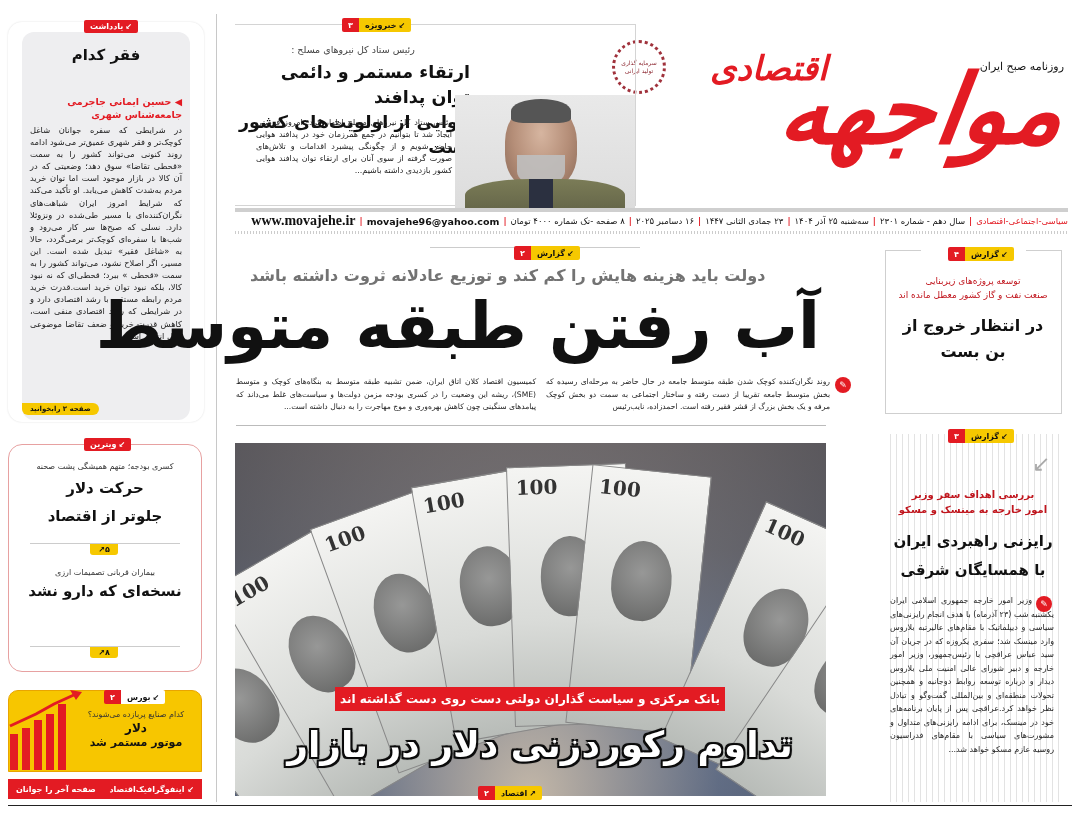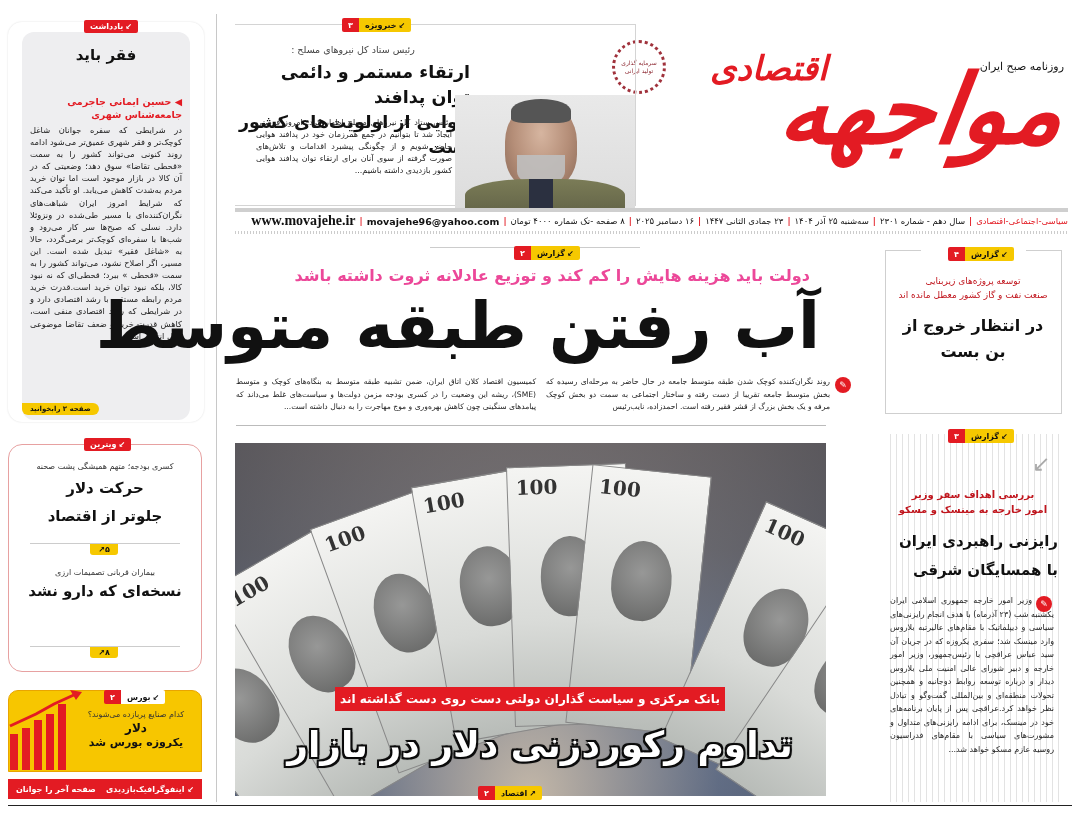--- a/index.html
+++ b/index.html
@@ -87,21 +87,21 @@
 </div>
 <div class="abs" style="left:235px;top:231px;width:833px;height:3px;background:repeating-linear-gradient(90deg,#ccc 0 1px,#fff 1px 3px);"></div>
 
 <div class="note-card"></div>
 <div class="note-inner"></div>
 <div class="redtag" style="left:84px;top:20px;">
   <span>↙</span>
     <span>یادداشت</span>
 </div>
 <div class="abs bold" style="left:22px;top:44px;width:168px;text-align:center;font-size:15px;line-height:22px;">
-  <div>فقر باید</div>
+  <div>فقر کدام</div>
 </div>
 <div class="abs bold" style="left:30px;top:95px;width:152px;text-align:right;font-size:9.5px;line-height:13px;color:#e31b23;">
   <div><span>◀ </span><span>حسین ایمانی جاجرمی</span></div>
   <div>جامعه‌شناس شهری</div>
 </div>
 <div class="abs justify" style="left:30px;top:124px;width:152px;font-size:8.3px;line-height:12.1px;color:#222;">در شرایطی که سفره جوانان شاغل کوچک‌تر و فقر شهری عمیق‌تر می‌شود ادامه روند کنونی می‌تواند کشور را به سمت «قحطی تقاضا» سوق دهد؛ وضعیتی که در آن کالا در بازار موجود است اما توان خرید مردم به‌شدت کاهش می‌یابد. او تأکید می‌کند که شرایط امروز ایران شباهت‌های نگران‌کننده‌ای با مسیر طی‌شده در ونزوئلا دارد. نسلی که صبح‌ها سر کار می‌رود و شب‌ها با سفره‌ای کوچک‌تر برمی‌گردد، حالا به «شاغل فقیر» تبدیل شده است. این مسیر، اگر اصلاح نشود، می‌تواند کشور را به سمت «قحطی » ببرد؛ قحطی‌ای که نه نبود کالا، بلکه نبود توان خرید است.قدرت خرید مردم رابطه مستقیم با رشد اقتصادی دارد و در شرایطی که رشد اقتصادی منفی است، کاهش قدرت خرید و ضعف تقاضا موضوعی قابل انتظار است...</div>
 <div class="abs" style="left:22px;top:403px;height:12px;padding:0 8px;background:#f6c800;font-size:7px;font-weight:bold;display:flex;align-items:center;border-radius:0 8px 8px 8px;">
   <span>صفحه ۲ رابخوانید</span>
 </div>
 
@@ -145,39 +145,39 @@
 <div class="tag" style="left:104px;top:690px;">
   <span class="lbl" style="background:#fff;">
       <span class="arrow">↙</span>
       <span>بورس</span>
     </span>
   <span class="num">۲</span>
 </div>
 <div class="abs" style="left:76px;top:710px;width:120px;text-align:center;">
   <div style="font-size:8px;color:#333;">کدام صنایع پربازده می‌شوند؟</div>
   <div class="bold" style="font-size:12px;line-height:15px;margin-top:2px;">دلار</div>
-  <div class="bold" style="font-size:11px;line-height:14px;">یکروزه بورس شد</div>
+  <div class="bold" style="font-size:11px;line-height:14px;">موتور مستمر شد</div>
 </div>
 <div class="infobar">
-  <span><span>↙ </span><span>اینفوگرافیک‌بازدیدی</span></span>
+  <span><span>↙ </span><span>اینفوگرافیک‌اقتصاد</span></span>
   <span>صفحه آخر را جوانان</span>
 </div>
 
 <div class="vline" style="left:216px;top:14px;height:788px;background:#c8c8c8;width:1px;"></div>
 <div class="hline" style="left:8px;top:805px;width:1064px;"></div>
 
 <div class="abs" style="left:430px;top:247px;width:210px;height:1px;background:#ccc;"></div>
 <div class="tag" style="left:514px;top:246px;">
   <span class="lbl">
       <span class="arrow">↙</span>
       <span>گزارش</span>
     </span>
   <span class="num">۲</span>
 </div>
-<div class="abs bold" style="left:250px;top:266px;width:560px;text-align:right;font-size:16px;color:#ec4899;white-space:nowrap;">دولت باید هزینه هایش را کم کند و توزیع عادلانه ثروت داشته باشد</div>
+<div class="abs bold" style="left:250px;top:266px;width:560px;text-align:left;font-size:16px;color:#737373;white-space:nowrap;">دولت باید هزینه هایش را کم کند و توزیع عادلانه ثروت داشته باشد</div>
 <div class="abs bold" style="left:240px;top:290px;width:580px;text-align:center;font-size:64px;line-height:72px;color:#111;letter-spacing:-1px;white-space:nowrap;">آب رفتن طبقه متوسط</div>
 <div class="abs" style="left:835px;top:377px;width:16px;height:16px;border-radius:50%;background:#e31b23;color:#fff;font-size:9px;display:flex;align-items:center;justify-content:center;">✎</div>
 <div class="abs justify" style="left:546px;top:376px;width:284px;font-size:7.6px;line-height:12.5px;color:#222;">روند نگران‌کننده کوچک شدن طبقه متوسط جامعه در حال حاضر به مرحله‌ای رسیده که بخش متوسط جامعه تقریبا از دست رفته و ساختار اجتماعی به سمت دو بخش کوچک مرفه و یک بخش بزرگ از قشر فقیر رفته است. احمدزاده، نایب‌رئیس</div>
 <div class="abs justify" style="left:236px;top:376px;width:300px;font-size:7.6px;line-height:12.5px;color:#222;">کمیسیون اقتصاد کلان اتاق ایران، ضمن تشبیه طبقه متوسط به بنگاه‌های کوچک و متوسط (SME)، ریشه این وضعیت را در کسری بودجه مزمن دولت‌ها و سیاست‌های غلط می‌داند که پیامدهای سنگینی چون کاهش بهره‌وری و موج مهاجرت را به دنبال داشته است...</div>
 <div class="abs" style="left:236px;top:425px;width:590px;height:1px;background:#bbb;"></div>
 
 <div class="photo-bills">
   <div class="bill" style="left:40px;top:120px;transform:rotate(-38deg);"></div>
   <div class="bill" style="left:100px;top:80px;transform:rotate(-30deg);"></div>
   <div class="bill" style="left:160px;top:50px;transform:rotate(-20deg);"></div>
@@ -223,18 +223,18 @@
       <span class="arrow">↙</span>
       <span>گزارش</span>
     </span>
   <span class="num">۳</span>
 </div>
 <div class="abs" style="left:1032px;top:453px;font-size:22px;color:#aaa;line-height:22px;">↙</div>
 <div class="abs bold" style="left:888px;top:487px;width:170px;text-align:center;font-size:10px;line-height:15px;color:#c0151d;">
   <div>بررسی اهداف سفر وزیر</div>
   <div>امور خارجه به مینسک و مسکو</div>
 </div>
-<div class="abs bold" style="left:888px;top:527px;width:170px;text-align:right;font-size:15px;line-height:29px;color:#111;">
+<div class="abs bold" style="left:888px;top:527px;width:170px;text-align:center;font-size:15px;line-height:29px;color:#111;">
   <div>رایزنی راهبردی ایران</div>
   <div>با همسایگان شرقی</div>
 </div>
 <div class="abs" style="left:1036px;top:596px;width:16px;height:16px;border-radius:50%;background:#e31b23;color:#fff;font-size:9px;display:flex;align-items:center;justify-content:center;">✎</div>
 <div class="abs justify" style="left:890px;top:594px;width:164px;font-size:8px;line-height:13.5px;color:#222;text-indent:22px;">وزیر امور خارجه جمهوری اسلامی ایران یکشنبه شب (۲۳ آذرماه) با هدف انجام رایزنی‌های سیاسی و دیپلماتیک با مقام‌های عالیرتبه بلاروس وارد مینسک شد؛ سفری یکروزه که در جریان آن سید عباس عراقچی با رئیس‌جمهور، وزیر امور خارجه و دبیر شورای عالی امنیت ملی بلاروس دیدار و درباره توسعه روابط دوجانبه و همچنین تحولات منطقه‌ای و بین‌المللی گفت‌وگو و تبادل نظر خواهد کرد.عراقچی پس از پایان برنامه‌های خود در مینسک، برای ادامه رایزنی‌های متداول و مشورت‌های سیاسی با مقام‌های فدراسیون روسیه عازم مسکو خواهد شد...</div>
 
 </body></html>

